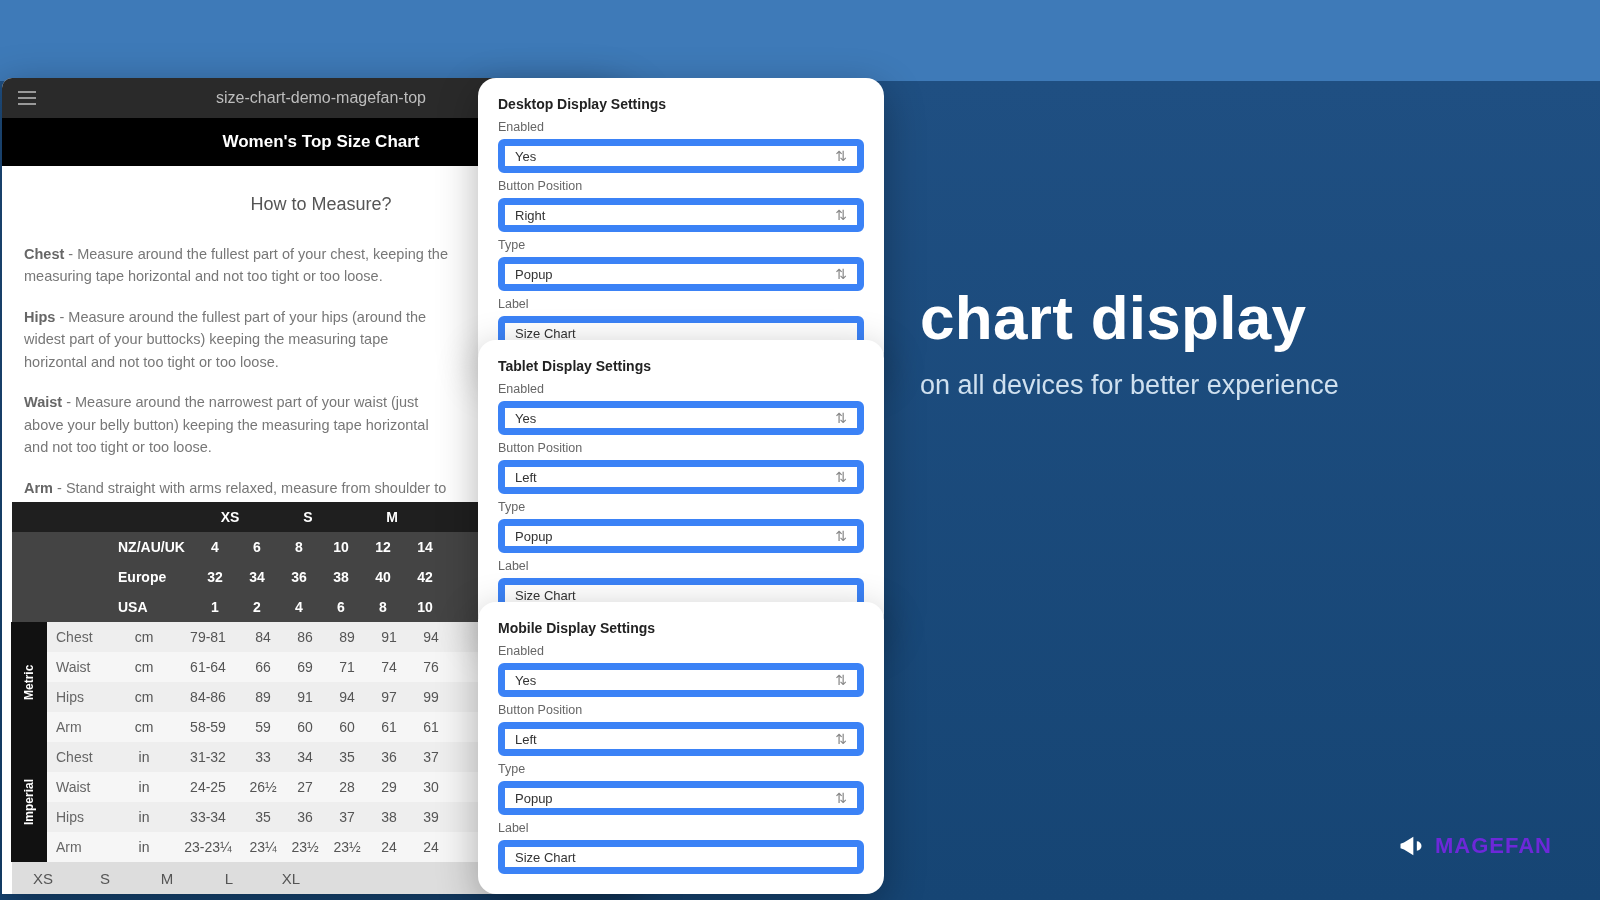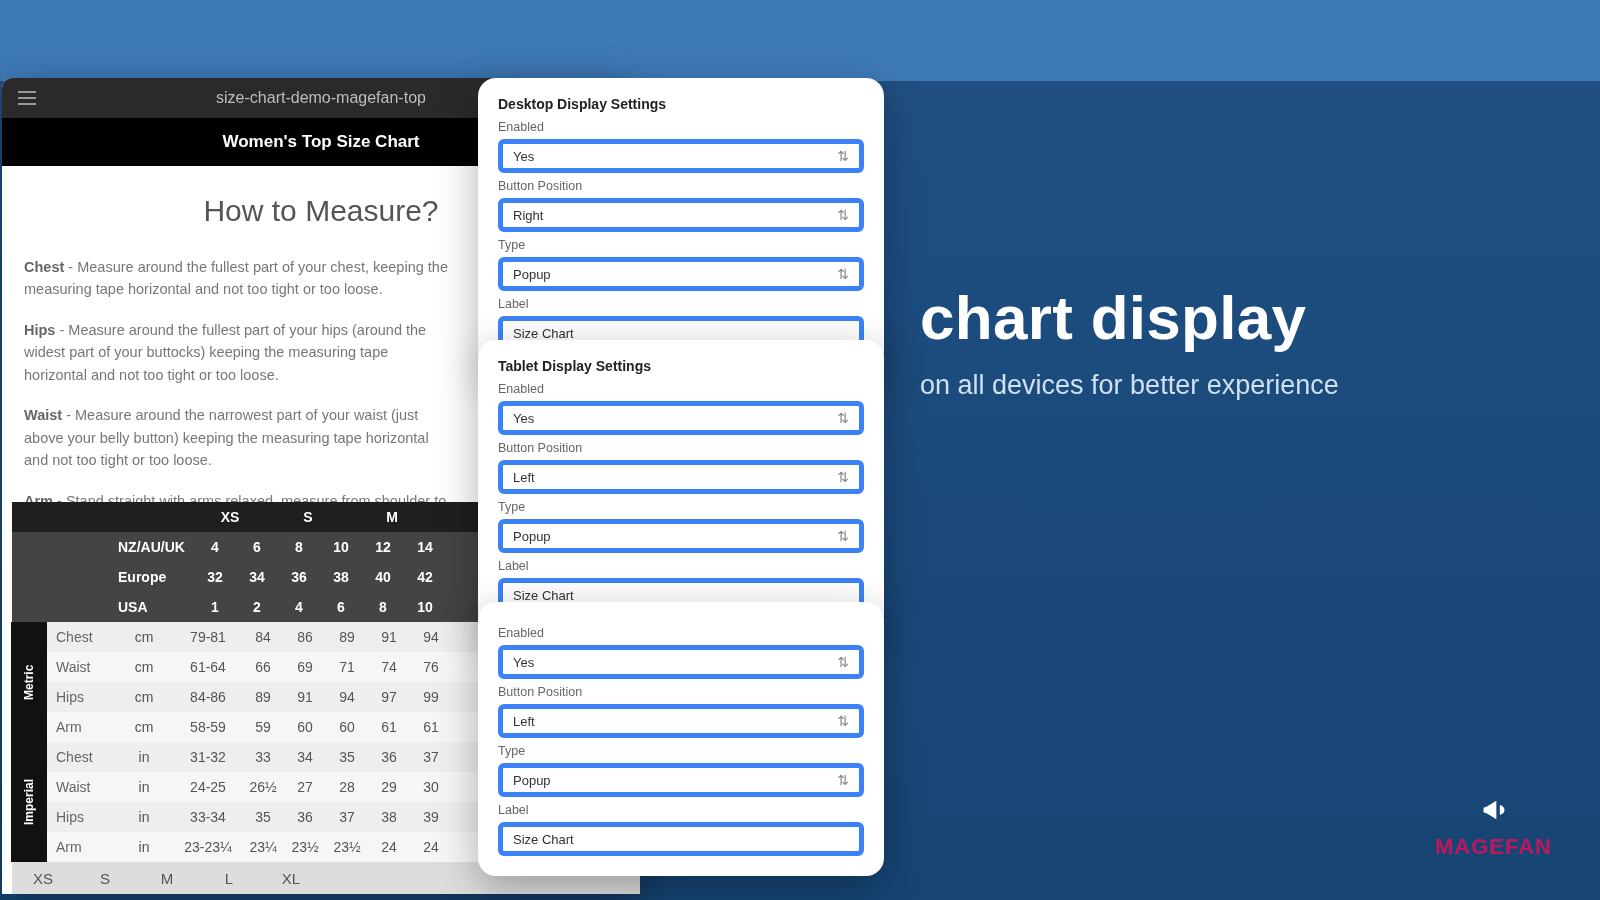--- a/index.html
+++ b/index.html
@@ -27,21 +27,21 @@
     width: 50px; display: flex; align-items: center; justify-content: center;
     color: #999;
   }
   .hamburger svg { width: 24px; height: 24px; }
   .tab-name { flex: 1; text-align: center; padding-right: 50px; }
   .title-bar {
     background: #000; color: #fff; font-weight: 700;
     text-align: center; padding: 14px 0; font-size: 17px;
   }
   .content { padding: 28px 22px 12px 22px; }
-  .how-title { text-align: center; font-size: 30px; color: #555; font-weight: 500; margin-bottom: 28px;}
+  .how-title { text-align: center; font-size: 18px; color: #555; font-weight: 500; margin-bottom: 28px;}
   .measure-p { font-size: 14.5px; color: #777; line-height: 1.55; margin-bottom: 18px; max-width: 430px;}
   .measure-p b { color: #666; font-weight: 700;}
   
   .size-table { position: absolute; left:10px; right:0; bottom:32px; font-size:14px;}
   .st-row { display: flex; }
   .st-cell { flex: 0 0 42px; text-align: center; padding: 7px 0; }
   .st-cell.wide { flex: 0 0 86px; text-align: left; padding-left: 10px; font-weight:700;}
   .st-cell.unit { flex: 0 0 60px; text-align:center; }
   .st-cell.rowh { flex: 0 0 66px; text-align:left; padding-left:8px; color:#666;}
   .hdr-dark { background:#1f1f1f; color:#fff; font-weight:700;}
@@ -63,31 +63,31 @@
   
   .panel {
     position: absolute; width: 406px;
     background: #fff; border-radius: 18px;
     box-shadow: 0 12px 40px rgba(0,0,0,.30);
     padding: 18px 20px 20px 20px;
   }
   .panel h4 { font-size: 14px; font-weight:700; color:#222; margin-bottom:8px;}
   .p-label { font-size:12.5px; color:#666; margin: 6px 0 5px 0;}
   .p-select, .p-input {
-    width:100%; height:34px; border:5px solid #3b82f6; border-radius:6px;
+    width:100%; height:34px; border:7px solid #3b82f6; border-radius:6px;
     background:#fff; padding: 0 10px; font-size:13px; color:#333;
     display:flex; align-items:center; justify-content:space-between;
   }
   .p-select .caret { font-size:14px; color:#888; }
   
   .headline { position:absolute; left:920px; top:218px; color:#fff; }
   .headline h1 { font-size:62px; font-weight:750; line-height:1.08; letter-spacing:.3px;}
   .headline p  { font-size:27px; color:#cfe0ef; margin-top:18px; font-weight:400;}
   
-  .brand { position:absolute; right:48px; bottom:40px; color:#be185d; display:flex; align-items:center; gap:10px;flex-direction:column;}
+  .brand { position:absolute; right:48px; bottom:40px; color:#6d28d9; display:flex; align-items:center; gap:10px;}
   .brand svg { width:28px; height:28px; fill:#fff;}
   .brand span { font-size:22px; font-weight:600; letter-spacing:1px;}
 </style>
 </head>
 <body>
 
 <div class="browser">
   <div class="browser-tab">
     <div class="hamburger">
       <svg viewBox="0 0 24 24">
@@ -289,20 +289,21 @@
     </div>
     <div class="p-label">Type</div>
     <div class="p-select">
       <span>Popup</span>
       <span class="caret">⇅</span>
     </div>
     <div class="p-label">Label</div>
     <div class="p-input">Size Chart</div>
   </div>
 <div class="panel" style="left:478px; top:602px;" id="panel-2">
+    <h4>Mobile Display Settings</h4>
     <div class="p-label">Enabled</div>
     <div class="p-select">
       <span>Yes</span>
       <span class="caret">⇅</span>
     </div>
     <div class="p-label">Button Position</div>
     <div class="p-select">
       <span>Left</span>
       <span class="caret">⇅</span>
     </div>

